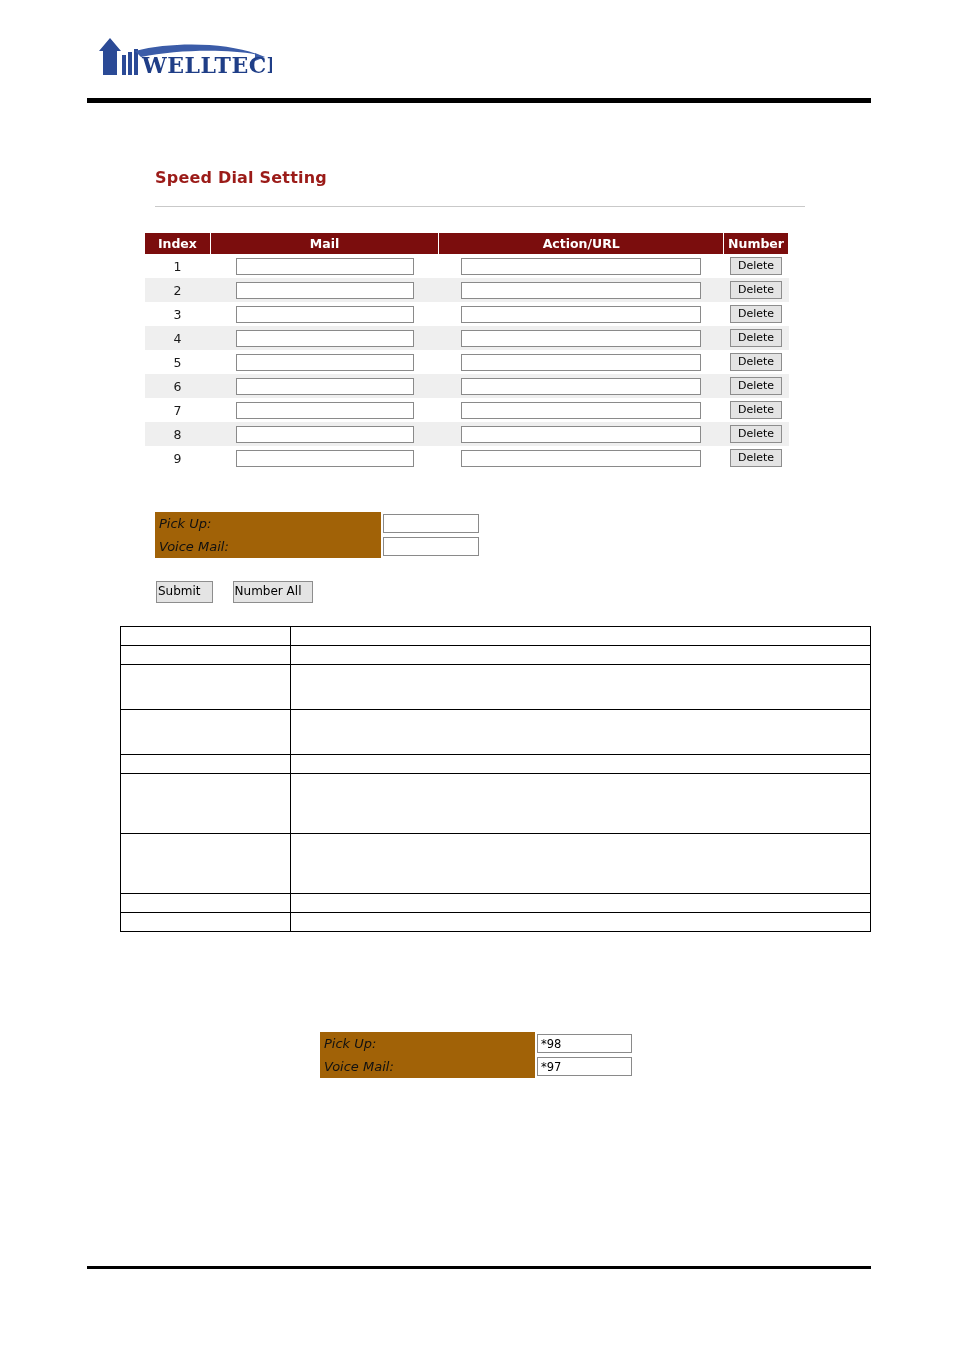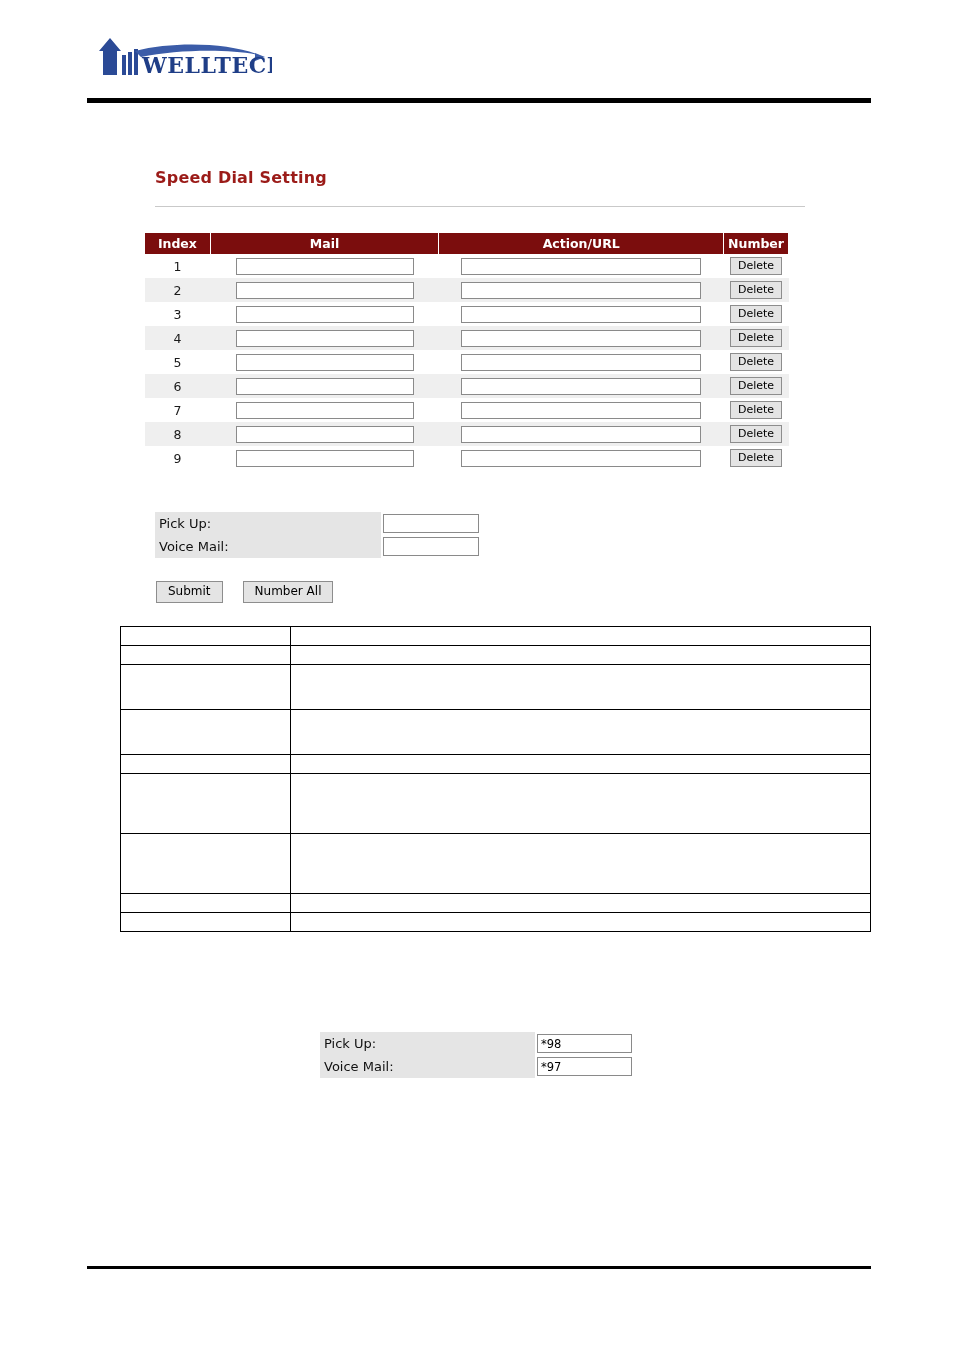--- a/index.html
+++ b/index.html
@@ -146,26 +146,27 @@
     font-size: 13px;
   }
   .pv-row {
     display: flex;
     align-items: center;
     height: 23px;
   }
   .pv-label {
     width: 226px;
     height: 23px;
-    background: #e5e5e5;
+    background: #a16207;
     display: flex;
     align-items: center;
     padding-left: 4px;
     font-size: 13px;
     color: #111111;
+    font-style: italic;
   }
   .pv-field {
     width: 99px;
     display: flex;
     align-items: center;
     padding-left: 2px;
   }
   .pv-input {
     width: 96px;
     height: 19px;
@@ -179,21 +180,21 @@
 
   
   .action-bar {
     position: absolute;
     left: 156px; top: 581px;
     display: flex;
     gap: 20px;
   }
   .action-bar .btn {
     font-size: 12px;
-    padding: 3px 11px 4px 11px;
+    padding: 3px 11px 4px 1px;
   }
 
   
   .desc-table {
     position: absolute;
     left: 120px; top: 626px;
     width: 751px;
     border-collapse: collapse;
   }
   .desc-table td {

